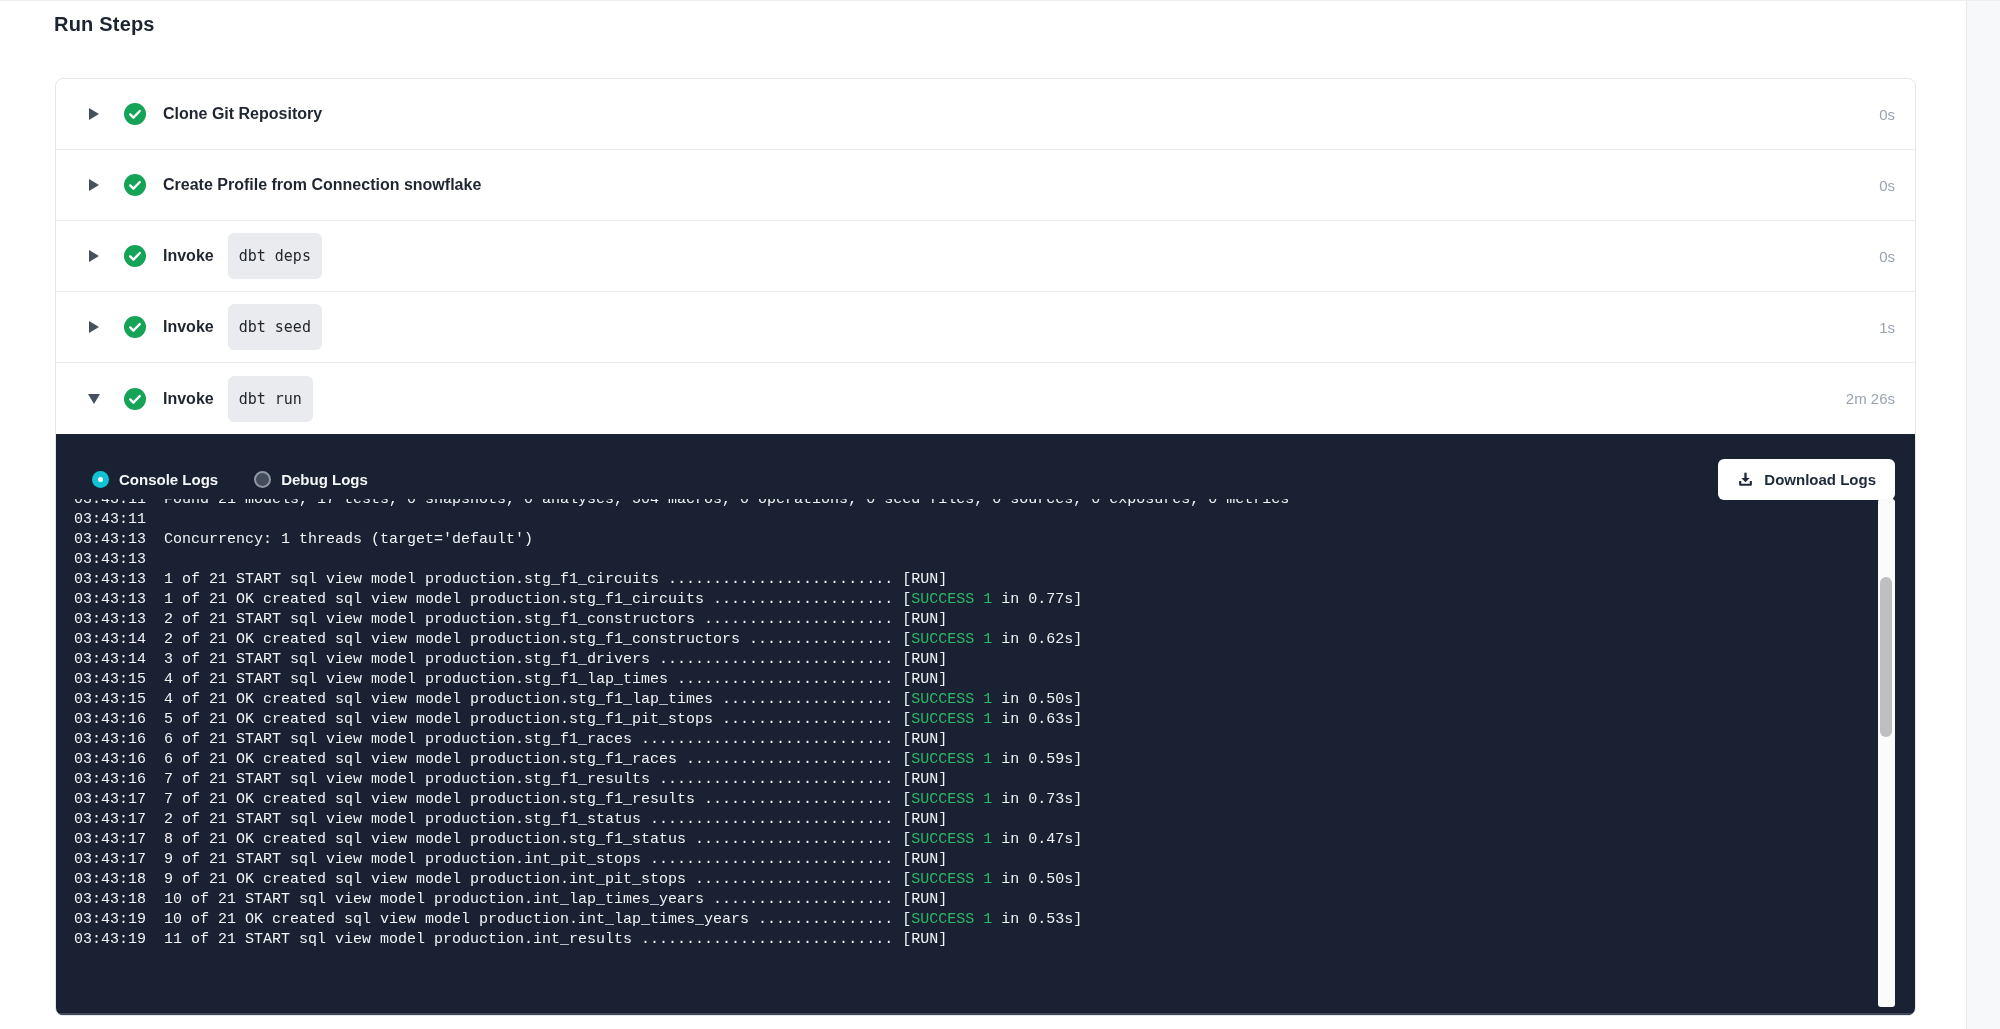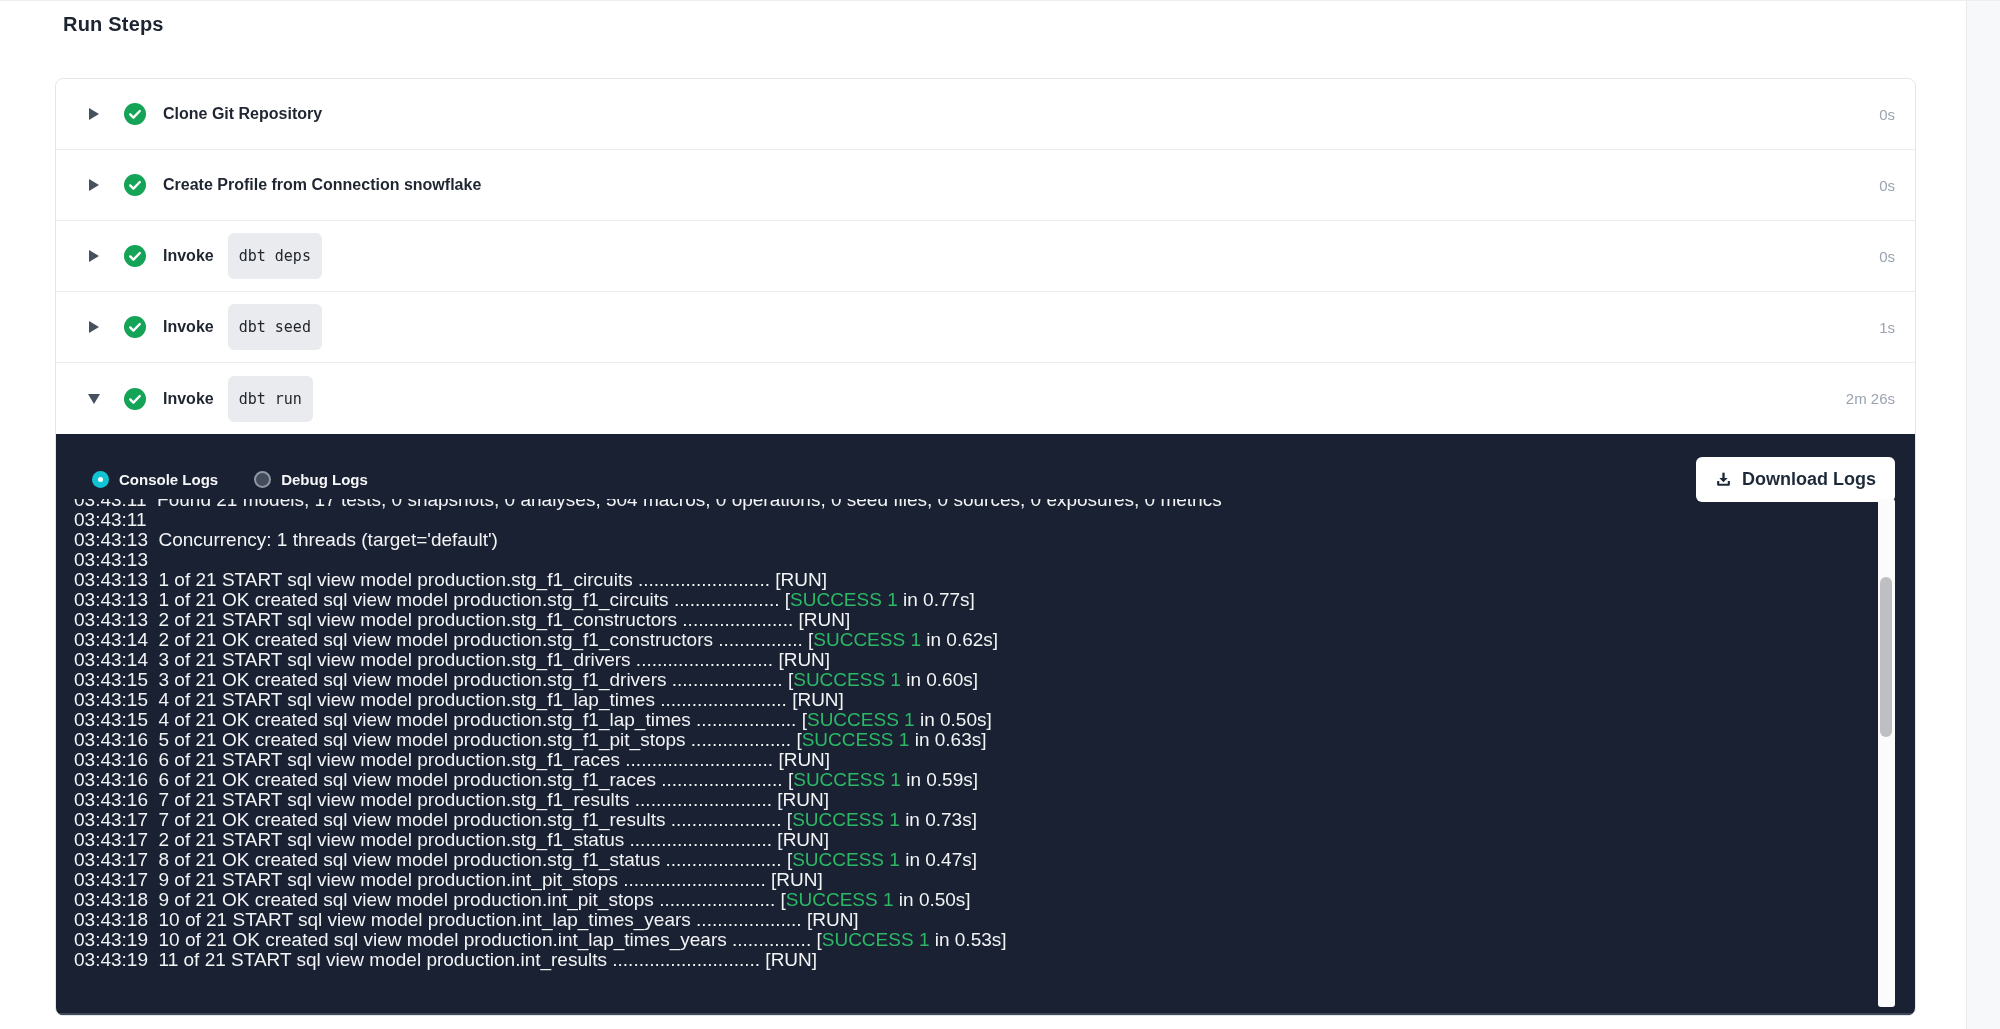--- a/index.html
+++ b/index.html
@@ -19,21 +19,21 @@
     font-family:"Liberation Sans", sans-serif;
     position:relative;
     overflow:hidden;
     border-top:1px solid #eceef0;
   }
   .right-strip{
     position:absolute;top:0;right:0;width:34px;height:1029px;
     background:#f7f8fa;border-left:1px solid #e9eaec;
   }
   .page-title{
-    position:absolute;left:63px;top:12px;
+    position:absolute;left:54px;top:12px;
     font-size:20px;font-weight:bold;color:#1b2430;letter-spacing:.2px;
   }
   .card{
     position:absolute;left:55px;top:77px;width:1861px;
     border:1px solid var(--border);border-radius:8px;
     background:#fff;
   }
   .step-row{
     height:71px;display:flex;align-items:center;
     padding:0 20px 0 31px;border-bottom:1px solid var(--divider);
@@ -67,29 +67,29 @@
   .radio{width:17px;height:17px;border-radius:50%;flex:0 0 17px;position:relative;}
   .radio.selected{background:var(--radio-teal);}
   .radio.selected::after{
     content:"";position:absolute;left:6px;top:6px;width:5px;height:5px;border-radius:50%;background:#fff;
   }
   .radio.unselected{background:#434c5a;border:2px solid #8f97a3;}
   .radio-label{margin-left:10px;font-size:15px;font-weight:bold;color:#f4f6f8;}
   .download-btn{
     margin-left:auto;display:flex;align-items:center;gap:10px;
     background:#fff;color:#1e2a3a;font-family:"Liberation Sans",sans-serif;
-    font-size:18px;font-weight:bold;border:none;border-radius:6px;
+    font-size:15px;font-weight:bold;border:none;border-radius:6px;
     padding:12px 19px;cursor:pointer;text-align:right;
   }
   .log-view{
     position:absolute;left:18px;right:56px;top:65px;bottom:14px;overflow:hidden;
   }
   .log-lines{margin-top:-9px;}
   .log-line{
-    height:20px;font-family:Liberation Sans, sans-serif;font-size:19px;
+    height:20px;font-family:Liberation Mono, monospace;font-size:15px;
     line-height:20px;white-space:pre;color:#f2f4f6;
   }
   .log-line .ok{color:var(--success-green);}
   .log-scrollbar{
     position:absolute;right:20px;top:65px;width:17px;height:508px;
     background:#fbfbfc;border-radius:3px;
   }
   .log-scroll-thumb{
     position:absolute;left:2px;top:78px;width:12px;height:160px;
     background:#bdbfc3;border-radius:6px;
@@ -200,21 +200,20 @@
       <div class="log-lines" id="log-lines">
           <div class="log-line"><span>03:43:11  Found 21 models, 17 tests, 0 snapshots, 0 analyses, 504 macros, 0 operations, 0 seed files, 0 sources, 0 exposures, 0 metrics</span></div>
           <div class="log-line"><span>03:43:11</span></div>
           <div class="log-line"><span>03:43:13  Concurrency: 1 threads (target='default')</span></div>
           <div class="log-line"><span>03:43:13</span></div>
           <div class="log-line"><span>03:43:13  1 of 21 START sql view model production.stg_f1_circuits ......................... [RUN]</span></div>
           <div class="log-line"><span>03:43:13  1 of 21 OK created sql view model production.stg_f1_circuits .................... [</span><span class="ok">SUCCESS 1</span><span> in 0.77s]</span></div>
           <div class="log-line"><span>03:43:13  2 of 21 START sql view model production.stg_f1_constructors ..................... [RUN]</span></div>
           <div class="log-line"><span>03:43:14  2 of 21 OK created sql view model production.stg_f1_constructors ................ [</span><span class="ok">SUCCESS 1</span><span> in 0.62s]</span></div>
           <div class="log-line"><span>03:43:14  3 of 21 START sql view model production.stg_f1_drivers .......................... [RUN]</span></div>
-          <div class="log-line"><span>03:43:15  3 of 21 OK created sql view model production.stg_f1_drivers ..................... [</span><span class="ok">SUCCESS 1</span><span> in 0.60s]</span></div>
           <div class="log-line"><span>03:43:15  4 of 21 START sql view model production.stg_f1_lap_times ........................ [RUN]</span></div>
           <div class="log-line"><span>03:43:15  4 of 21 OK created sql view model production.stg_f1_lap_times ................... [</span><span class="ok">SUCCESS 1</span><span> in 0.50s]</span></div>
           <div class="log-line"><span>03:43:16  5 of 21 OK created sql view model production.stg_f1_pit_stops ................... [</span><span class="ok">SUCCESS 1</span><span> in 0.63s]</span></div>
           <div class="log-line"><span>03:43:16  6 of 21 START sql view model production.stg_f1_races ............................ [RUN]</span></div>
           <div class="log-line"><span>03:43:16  6 of 21 OK created sql view model production.stg_f1_races ....................... [</span><span class="ok">SUCCESS 1</span><span> in 0.59s]</span></div>
           <div class="log-line"><span>03:43:16  7 of 21 START sql view model production.stg_f1_results .......................... [RUN]</span></div>
           <div class="log-line"><span>03:43:17  7 of 21 OK created sql view model production.stg_f1_results ..................... [</span><span class="ok">SUCCESS 1</span><span> in 0.73s]</span></div>
           <div class="log-line"><span>03:43:17  2 of 21 START sql view model production.stg_f1_status ........................... [RUN]</span></div>
           <div class="log-line"><span>03:43:17  8 of 21 OK created sql view model production.stg_f1_status ...................... [</span><span class="ok">SUCCESS 1</span><span> in 0.47s]</span></div>
           <div class="log-line"><span>03:43:17  9 of 21 START sql view model production.int_pit_stops ........................... [RUN]</span></div>

